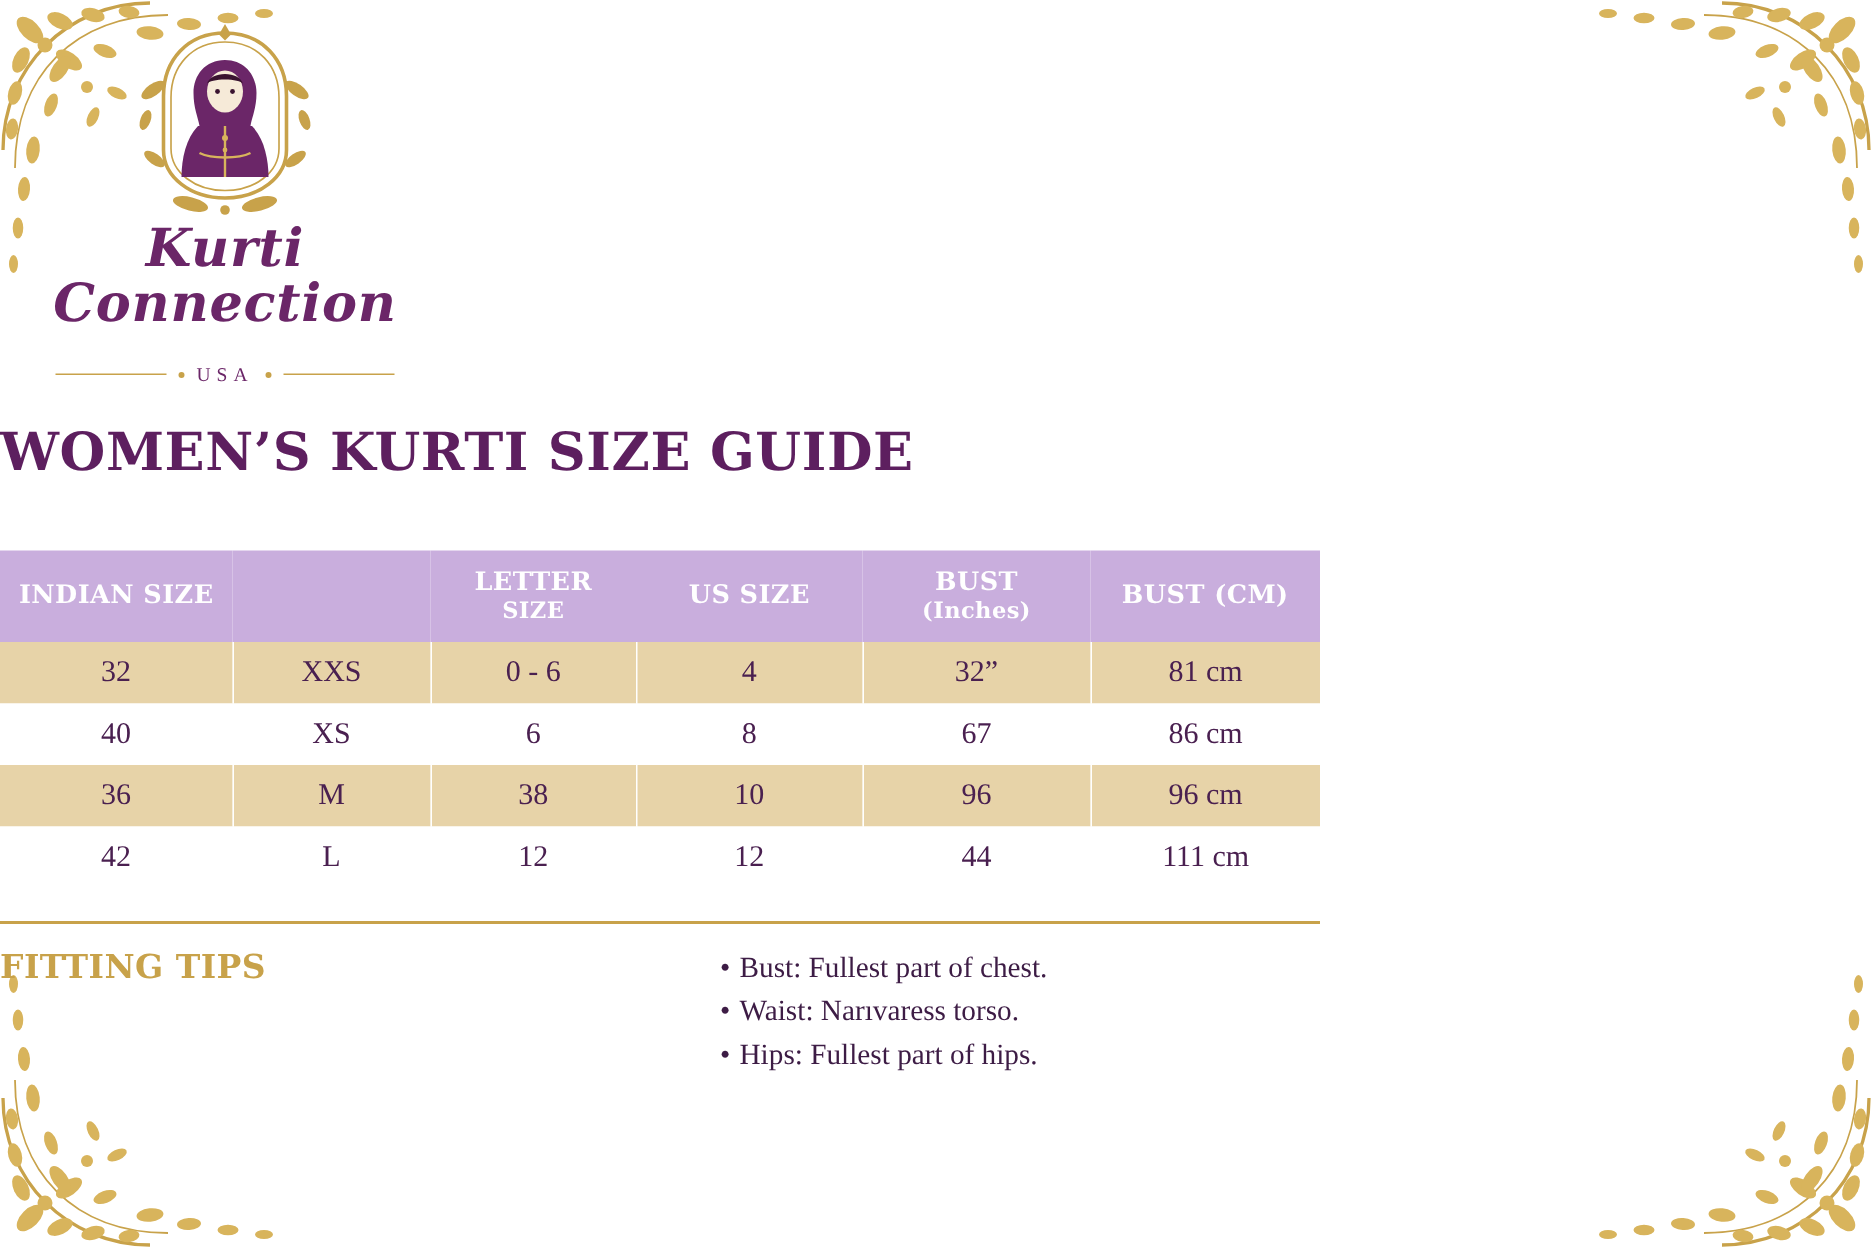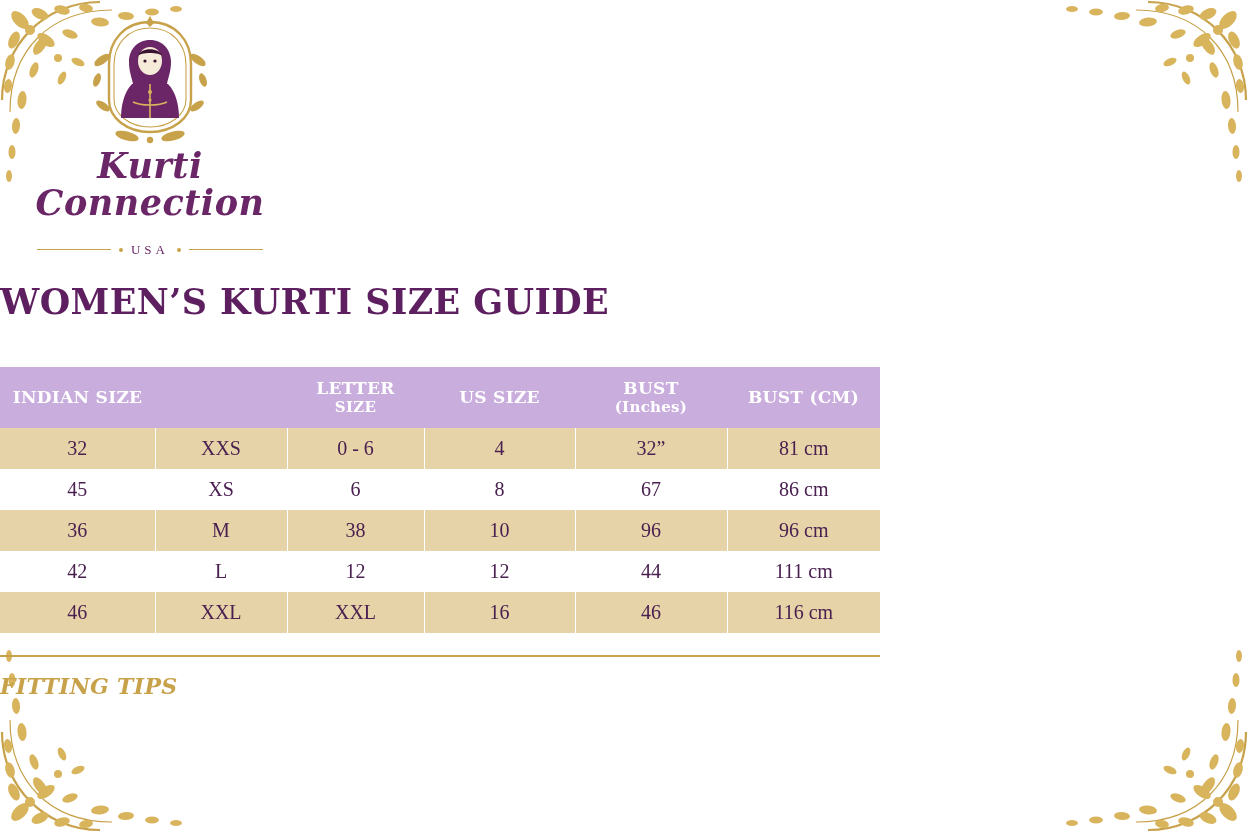--- a/index.html
+++ b/index.html
@@ -140,21 +140,20 @@
     background: #c8a24a;
     margin-top: 22px;
   }
 
   
   .tips-wrap {
     width: 880px;
     display: flex;
     margin-top: 16px;
     gap: 44px;
-    font-style: italic;
   }
   .tips-col { flex: 1; }
   .tips-col.right { flex: 0 0 400px; }
   .tips-heading {
     font-family: "DejaVu Serif", serif;
     font-weight: bold;
     font-size: 22px;
     color: #c8a24a;
     letter-spacing: 0.3px;
     margin-bottom: 6px;
@@ -398,21 +397,21 @@
     <tbody>
       <tr class="alt">
         <td>32</td>
         <td>XXS</td>
         <td>0 - 6</td>
         <td>4</td>
         <td>32”</td>
         <td>81 cm</td>
       </tr>
       <tr class="plain">
-        <td>45</td>
+        <td>40</td>
         <td>XS</td>
         <td>6</td>
         <td>8</td>
         <td>67</td>
         <td>86 cm</td>
       </tr>
       <tr class="alt">
         <td>36</td>
         <td>M</td>
         <td>38</td>
@@ -421,34 +420,31 @@
         <td>96 cm</td>
       </tr>
       <tr class="plain">
         <td>42</td>
         <td>L</td>
         <td>12</td>
         <td>12</td>
         <td>44</td>
         <td>111 cm</td>
       </tr>
-      <tr class="alt">
-        <td>46</td>
-        <td>XXL</td>
-        <td>XXL</td>
-        <td>16</td>
-        <td>46</td>
-        <td>116 cm</td>
-      </tr>
     </tbody>
   </table>
 
   <div class="divider"></div>
 
   <div class="tips-wrap">
     <div class="tips-col">
       <div class="tips-heading">FITTING TIPS</div>
     </div>
     <div class="tips-col right">
+      <ul class="tips-list">
+        <li>Bust: Fullest part of chest.</li>
+        <li>Waist: Narıvaress torso.</li>
+        <li>Hips: Fullest part of hips.</li>
+      </ul>
     </div>
   </div>
 
 </div>
 
 </body></html>

